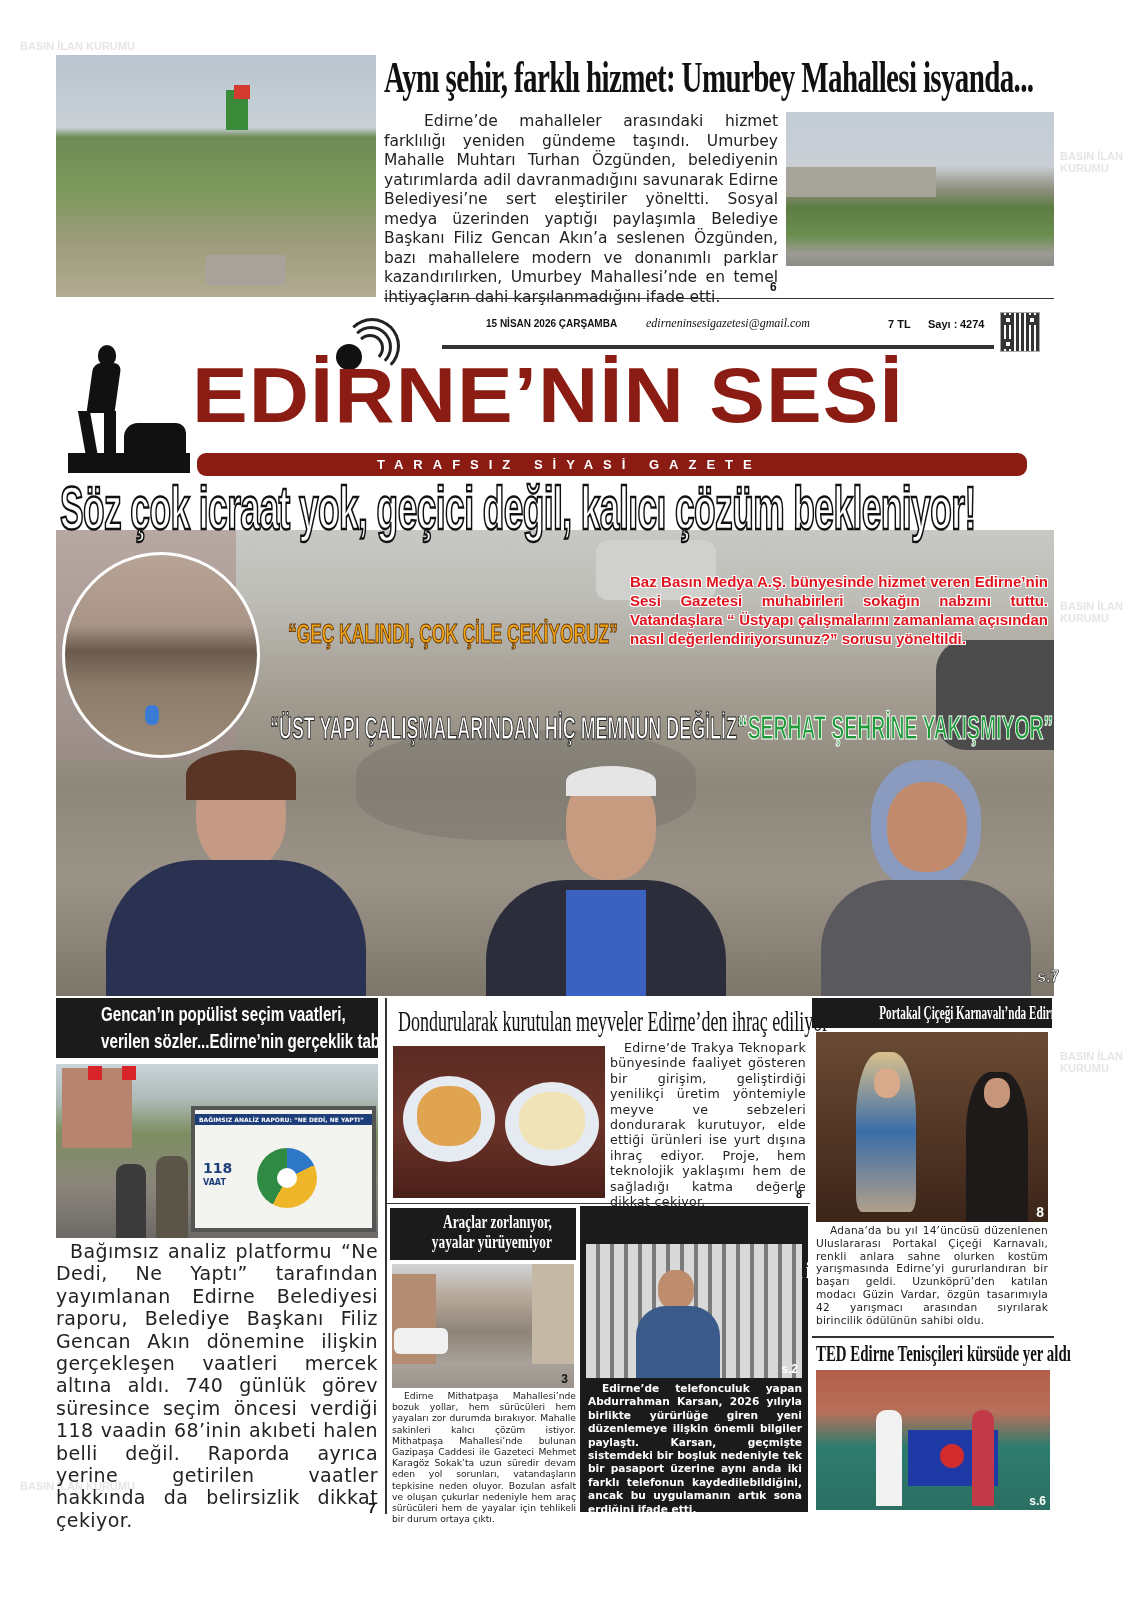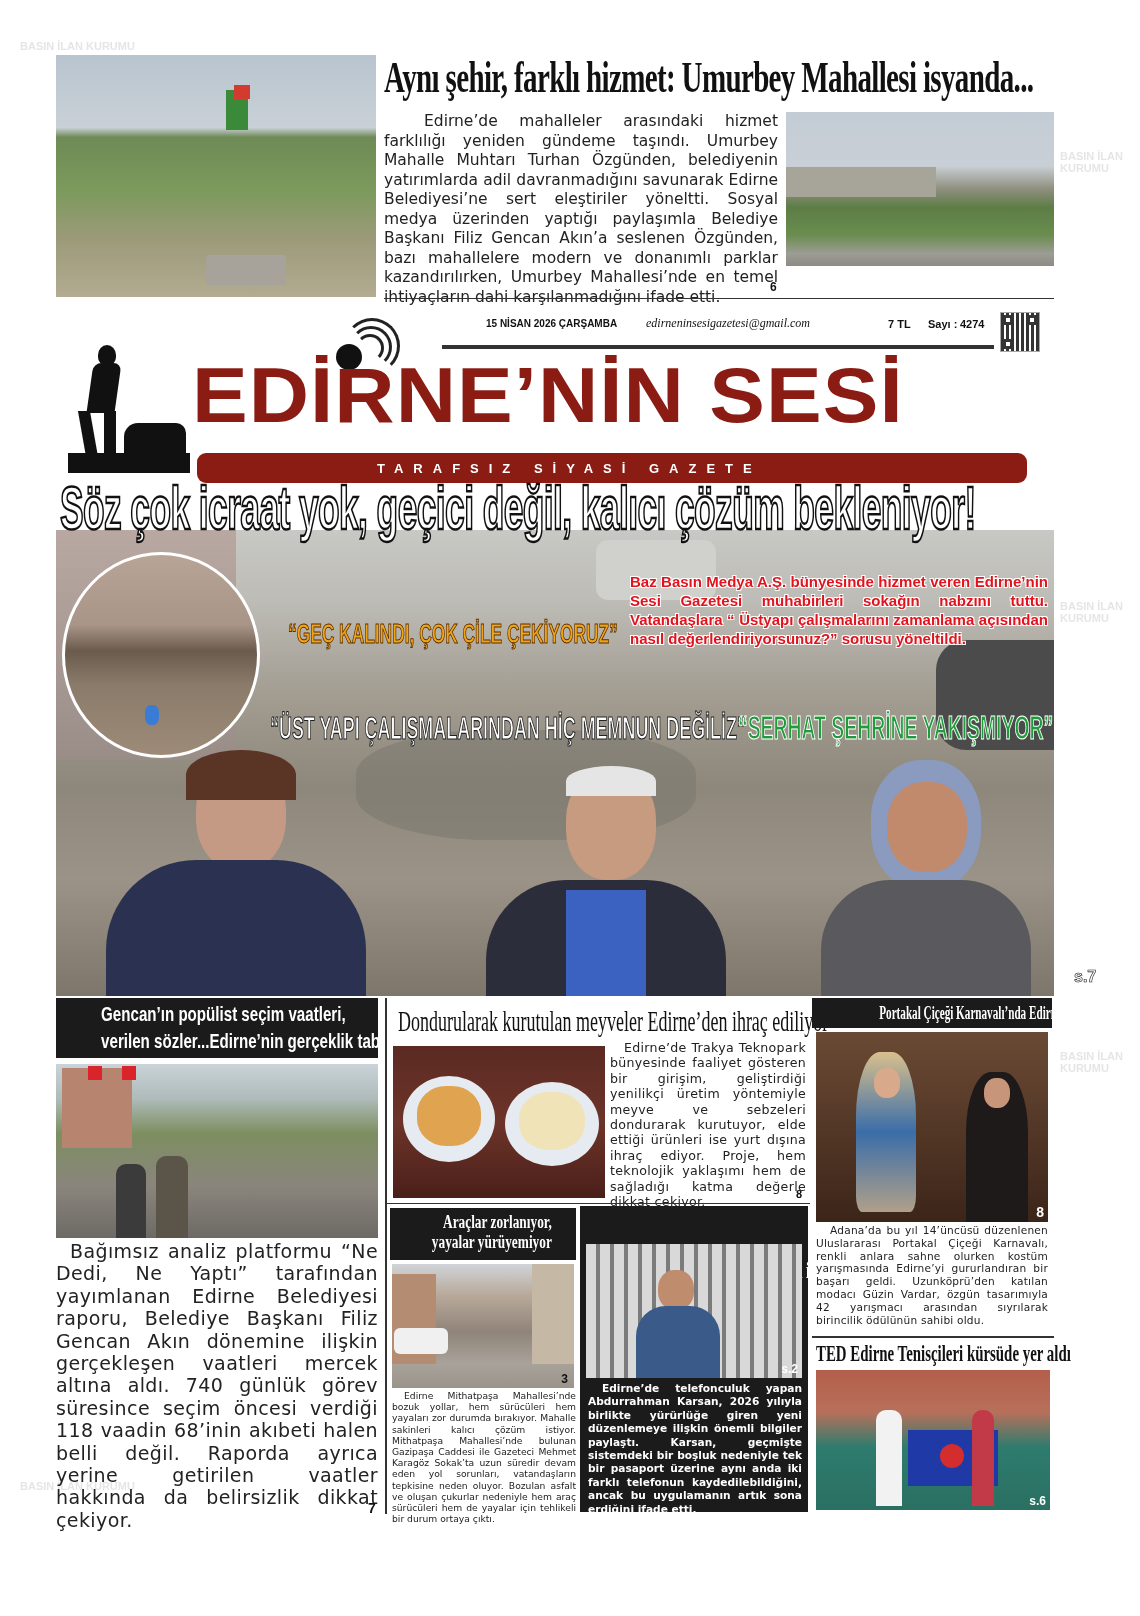--- a/index.html
+++ b/index.html
@@ -67,21 +67,21 @@
     <div class="abs" style="left:30px;top:0;width:18px;height:20px;border-radius:50% 50% 40% 40%;background:#111"></div>
     <div class="abs" style="left:22px;top:18px;width:28px;height:50px;background:#111;border-radius:8px 8px 2px 2px;transform:skewX(-8deg)"></div>
     <div class="abs" style="left:14px;top:66px;width:12px;height:46px;background:#111;transform:skewX(10deg)"></div>
     <div class="abs" style="left:36px;top:66px;width:12px;height:46px;background:#111"></div>
     <div class="abs" style="left:56px;top:78px;width:62px;height:36px;background:#111;border-radius:14px 10px 0 0"></div>
     <div class="abs" style="left:0;top:108px;width:122px;height:20px;background:#111"></div>
   </div>
 
   <h1 class="abs" style="left:192px;top:356px;font-family:'Liberation Sans',sans-serif;font-weight:bold;font-size:78px;color:#8b1c14;letter-spacing:1px;white-space:nowrap;transform:scaleX(1.07);transform-origin:left top;line-height:1">EDİRNE’NİN SESİ</h1>
 
-  <div class="abs" style="left:197px;top:453px;width:830px;height:30px;background:#8b1c14;border-radius:9px;display:flex;align-items:center;padding-left:180px">
+  <div class="abs" style="left:197px;top:453px;width:830px;height:23px;background:#8b1c14;border-radius:9px;display:flex;align-items:center;padding-left:180px">
     <span style="color:#fff;font-family:'Liberation Sans',sans-serif;font-weight:bold;font-size:13px;letter-spacing:10px">TARAFSIZ SİYASİ GAZETE</span>
   </div>
 </header>
 
 <section>
   <div class="photo" style="left:56px;top:530px;width:998px;height:466px;background:linear-gradient(180deg,#c8c8c4 0%,#bdbcb6 15%,#a39d92 35%,#8e877b 55%,#9b9387 75%,#7d766b 100%)">
     <div class="abs" style="left:0;top:0;width:180px;height:230px;background:linear-gradient(180deg,#b9a8a2,#9a8d88)"></div>
     <div class="abs" style="left:540px;top:10px;width:120px;height:60px;background:#d0d0cc;border-radius:12px"></div>
     <div class="abs" style="left:880px;top:110px;width:118px;height:110px;background:#4b4b4b;border-radius:30px 0 0 30px"></div>
     <div class="abs" style="left:300px;top:200px;width:340px;height:110px;background:rgba(120,118,110,.5);border-radius:40%"></div>
@@ -111,33 +111,40 @@
   <div class="abs" style="left:62px;top:552px;width:198px;height:206px;border-radius:50%;border:3px solid #fff;overflow:hidden;background:linear-gradient(180deg,#b7a496 0%,#a89588 35%,#6b5b4d 48%,#8b7b6a 65%,#9d8b78 100%)">
     <div class="abs" style="left:80px;top:150px;width:14px;height:20px;background:#3a7bd5;border-radius:40%"></div>
   </div>
 
   <p class="abs" style="left:630px;top:572px;width:418px;font-family:'Liberation Sans',sans-serif;font-weight:bold;font-size:15px;line-height:19px;color:#e0141e;text-align:justify;text-shadow:1px 1px 0 #fff,-1px -1px 0 #fff,1px -1px 0 #fff,-1px 1px 0 #fff">Baz Basın Medya A.Ş. bünyesinde hizmet veren Edirne’nin Sesi Gazetesi muhabirleri sokağın nabzını tuttu. Vatandaşlara “ Üstyapı çalışmalarını zamanlama açısından nasıl değerlendiriyorsunuz?” sorusu yöneltildi.</p>
 
   <span class="abs" style="left:288px;top:618px;font-family:'Liberation Sans',sans-serif;font-weight:bold;font-size:28px;color:#f2a514;-webkit-text-stroke:1px #5a2c00;white-space:nowrap;transform:scaleX(.62);transform-origin:left top">“GEÇ KALINDI, ÇOK ÇİLE ÇEKİYORUZ”</span>
   <span class="abs" style="left:270px;top:710px;font-family:'Liberation Sans',sans-serif;font-weight:bold;font-size:32px;color:#fff;-webkit-text-stroke:1.2px #222;white-space:nowrap;transform:scaleX(.56);transform-origin:left top">“ÜST YAPI ÇALIŞMALARINDAN HİÇ MEMNUN DEĞİLİZ”</span>
   <span class="abs" style="left:738px;top:708px;font-family:'Liberation Sans',sans-serif;font-weight:bold;font-size:34px;color:#1f9b3a;-webkit-text-stroke:1.2px #fff;white-space:nowrap;transform:scaleX(.57);transform-origin:left top">“SERHAT ŞEHRİNE YAKIŞMIYOR”</span>
 
-  <span class="abs" style="left:1074px;top:968px;font-family:'Liberation Sans',sans-serif;font-weight:bold;font-size:16px;color:#fff;-webkit-text-stroke:.6px #111">s.7</span>
+  <span class="abs" style="left:1037px;top:968px;font-family:'Liberation Sans',sans-serif;font-weight:bold;font-size:16px;color:#fff;-webkit-text-stroke:.6px #111">s.7</span>
 </section>
 
 <section>
   <div class="abs dark-head" style="left:56px;top:998px;width:322px;height:60px;padding-top:4px">
     <div style="font-size:21px;white-space:nowrap;transform:scaleX(.72);transform-origin:center top">Gencan’ın popülist seçim vaatleri,</div>
     <div style="font-size:21px;white-space:nowrap;transform:scaleX(.72);transform-origin:center top;margin-top:4px">verilen sözler...Edirne’nin gerçeklik tablosu</div>
   </div>
 
   <div class="photo" style="left:56px;top:1064px;width:322px;height:174px;background:linear-gradient(180deg,#c9d3d9 0%,#aebbb9 20%,#7d8e60 40%,#8a857c 70%,#6d6a66 100%)">
     <div class="abs" style="left:6px;top:4px;width:70px;height:80px;background:#b7846f"></div>
     <div class="abs" style="left:32px;top:2px;width:14px;height:14px;background:#d8242a"></div>
     <div class="abs" style="left:66px;top:2px;width:14px;height:14px;background:#d8242a"></div>
+    <div class="abs" style="left:135px;top:42px;width:185px;height:126px;background:#f3f3f0;border:4px solid #555">
+      <div class="abs" style="left:0;top:4px;width:100%;background:#1e3e7a;color:#fff;font-size:6px;font-weight:bold;padding:2px 4px;white-space:nowrap">BAĞIMSIZ ANALİZ RAPORU: “NE DEDİ, NE YAPTI”</div>
+      <div class="abs" style="left:62px;top:38px;width:60px;height:60px;border-radius:50%;background:conic-gradient(#2f78c8 0 18%,#f0b62a 18% 58%,#2f8a43 58% 100%)"></div>
+      <div class="abs" style="left:82px;top:58px;width:20px;height:20px;border-radius:50%;background:#fff"></div>
+      <div class="abs" style="left:8px;top:50px;font-size:14px;font-weight:bold;color:#1e3e7a">118</div>
+      <div class="abs" style="left:8px;top:68px;font-size:8px;font-weight:bold;color:#1e3e7a">VAAT</div>
+    </div>
     <div class="abs" style="left:60px;top:100px;width:30px;height:74px;background:#3b3b3b;border-radius:10px 10px 0 0"></div>
     <div class="abs" style="left:100px;top:92px;width:32px;height:82px;background:#5a5548;border-radius:10px 10px 0 0"></div>
   </div>
 
   <p class="body-text abs" style="left:56px;top:1240px;width:322px;font-size:19px;line-height:22.4px;text-indent:14px;letter-spacing:.4px">Bağımsız analiz platformu “Ne Dedi, Ne Yaptı” tarafından yayımlanan Edirne Belediyesi raporu, Belediye Başkanı Filiz Gencan Akın dönemine ilişkin gerçekleşen vaatleri mercek altına aldı. 740 günlük görev süresince seçim öncesi verdiği 118 vaadin 68’inin akıbeti halen belli değil. Raporda ayrıca yerine getirilen vaatler hakkında da belirsizlik dikkat çekiyor.</p>
   <span class="ref abs" style="left:368px;top:1500px;font-size:14px">7</span>
 </section>
 
 <div class="abs" style="left:385px;top:998px;width:2px;height:516px;background:#333"></div>
 

